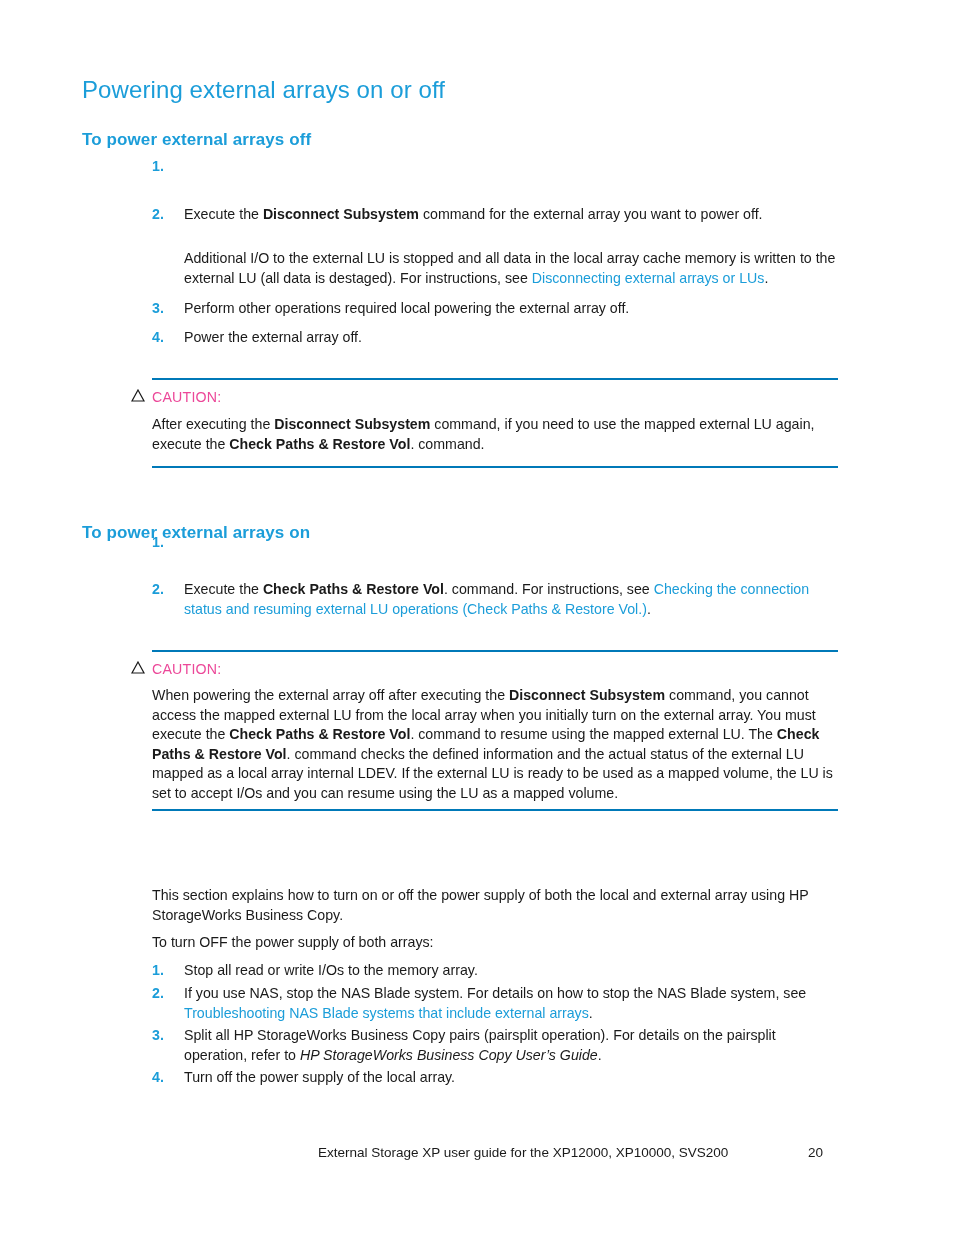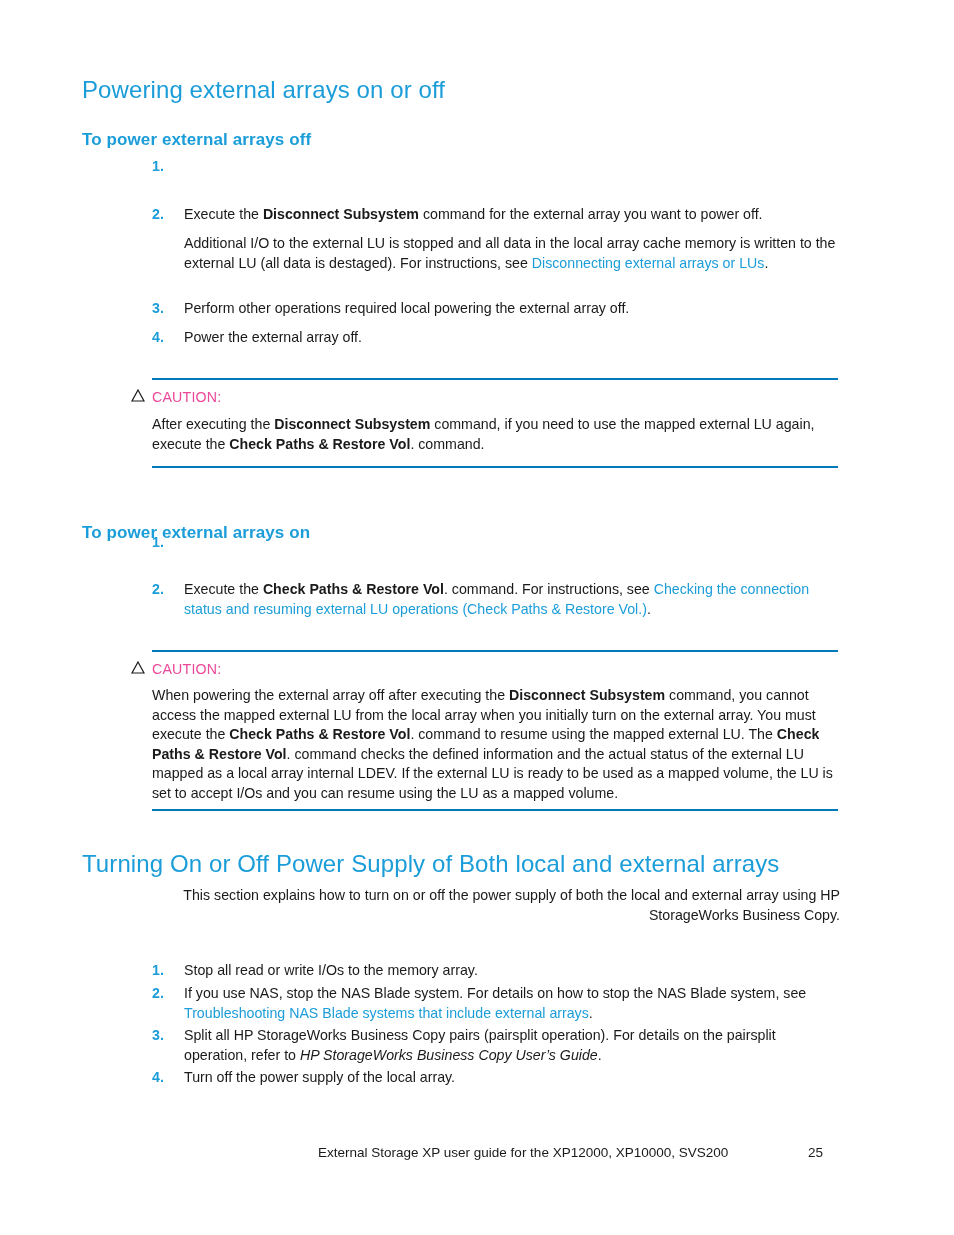--- a/index.html
+++ b/index.html
@@ -43,21 +43,20 @@
   }
 
   
   .para {
     position: absolute;
     left: 152px;
     width: 688px;
     font-size: 14.2px;
     line-height: 19.5px;
     color: #1a1a1a;
-    text-align: right;
   }
 
   
   .li {
     position: absolute;
     left: 152px;
     width: 688px;
     font-size: 14.2px;
     line-height: 19.5px;
     color: #1a1a1a;
@@ -75,20 +74,21 @@
   }
 
   
   .li-cont {
     position: absolute;
     left: 184px;
     width: 656px;
     font-size: 14.2px;
     line-height: 19.5px;
     color: #1a1a1a;
+    margin-top: 15px;
   }
 
   b, .bold { font-weight: bold; }
   i, .ital { font-style: italic; }
 
   .link { color: #1b9dd9; }
 
   
   .rule {
     position: absolute;
@@ -210,24 +210,24 @@
     </svg>
   </div>
   <div class="caution-label" style="top:661px;">CAUTION:</div>
 
   <div class="caution-body" style="top:686px;">
     <span>When powering the external array off after executing the </span><b>Disconnect Subsystem</b><span> command, you cannot access the mapped external LU from the local array when you initially turn on the external array. You must execute the </span><b>Check Paths &amp; Restore Vol</b><span>. command to resume using the mapped external LU. The </span><b>Check Paths &amp; Restore Vol</b><span>. command checks the defined information and the actual status of the external LU mapped as a local array internal LDEV. If the external LU is ready to be used as a mapped volume, the LU is set to accept I/Os and you can resume using the LU as a mapped volume.</span>
   </div>
 
   <div class="rule" style="top:809px;"></div>
 
-  <h1 class="h1" style="top:850px;">Turning On or Off Power Supply of Both local and external arrays</h1>
 
   <div class="para" style="top:886px;">This section explains how to turn on or off the power supply of both the local and external array using HP StorageWorks Business Copy.</div>
 
+  <div class="para" style="top:933px;">To turn OFF the power supply of both arrays:</div>
 
   <div class="li" style="top:961px;">
     <span class="num">1.</span>
     <span>Stop all read or write I/Os to the memory array.</span>
   </div>
 
   <div class="li" style="top:984px;">
     <span class="num">2.</span>
     <span>If you use NAS, stop the NAS Blade system. For details on how to stop the NAS Blade system, see </span><span class="link">Troubleshooting NAS Blade systems that include external arrays</span><span>.</span>
   </div>
@@ -237,16 +237,16 @@
     <span>Split all HP StorageWorks Business Copy pairs (pairsplit operation). For details on the pairsplit operation, refer to </span><i>HP StorageWorks Business Copy User’s Guide</i><span>.</span>
   </div>
 
   <div class="li" style="top:1068px;">
     <span class="num">4.</span>
     <span>Turn off the power supply of the local array.</span>
   </div>
 
   <div class="footer">
     <span class="footer-text">External Storage XP user guide for the XP12000, XP10000, SVS200</span>
-    <span class="footer-page">25</span>
+    <span class="footer-page">20</span>
   </div>
 
 </div>
 
 </body></html>

